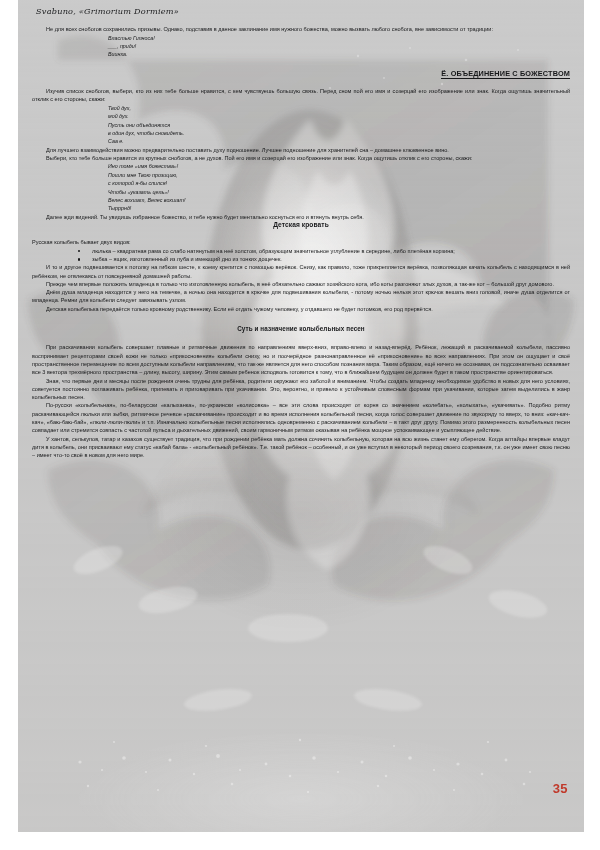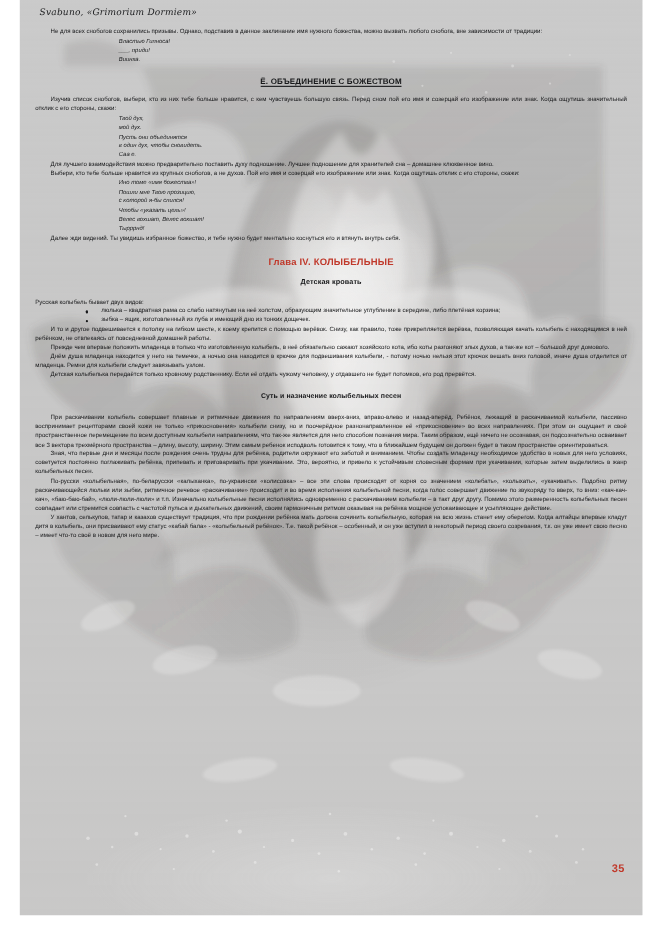--- a/index.html
+++ b/index.html
@@ -80,21 +80,21 @@
   }
 
   p.body {
     margin: 0 0 0 0;
     text-indent: 14px;
     text-align: justify;
   }
   p.body.noind { text-indent: 0; }
 
   .sect {
-    text-align: center;
+    text-align: right;
     font-size: 7.3px;
     font-weight: 700;
     letter-spacing: .15px;
     margin: 11px 0 9px 0;
     text-indent: 0;
   }
   .sect span {
     border-bottom: 1px solid #17181a;
     padding-bottom: .5px;
   }
@@ -149,21 +149,21 @@
     left: 0; top: 3.4px;
     width: 2.2px; height: 2.2px;
     background: #17181a;
     border-radius: 50%;
   }
 
   .pageno {
     position: absolute;
     right: 16px;
     bottom: 36px;
-    font-size: 10px;
+    font-size: 13px;
     font-weight: 700;
     color: #c0392b;
     letter-spacing: .4px;
   }
 </style>
 </head>
 <body>
 
 <div id="page">
 
@@ -330,21 +330,20 @@
         <div>Ино томе «имя божества»!</div>
         <div>Пошли мне Твою прозицию,</div>
         <div>с которой я-бы спился!</div>
         <div>Чтобы «указать цель»!</div>
         <div>Велес вохшат, Велес вохшат!</div>
         <div>Тырррнд!</div>
       </div>
 
       <p class="body">Далее жди видений. Ты увидишь избранное божество, и тебе нужно будет ментально коснуться его и втянуть внутрь себя.</p>
 
-      <div class="chapter">Глава IV. КОЛЫБЕЛЬНЫЕ</div>
 
       <div class="subhead">Детская кровать</div>
 
       <p class="body noind">Русская колыбель бывает двух видов:</p>
 
       <ul class="bul">
         <li>люлька – квадратная рама со слабо натянутым на неё холстом, образующим значительное углубление в середине, либо плетёная корзина;</li>
         <li>зыбка – ящик, изготовленный из луба и имеющий дно из тонких дощечек.</li>
       </ul>
 

